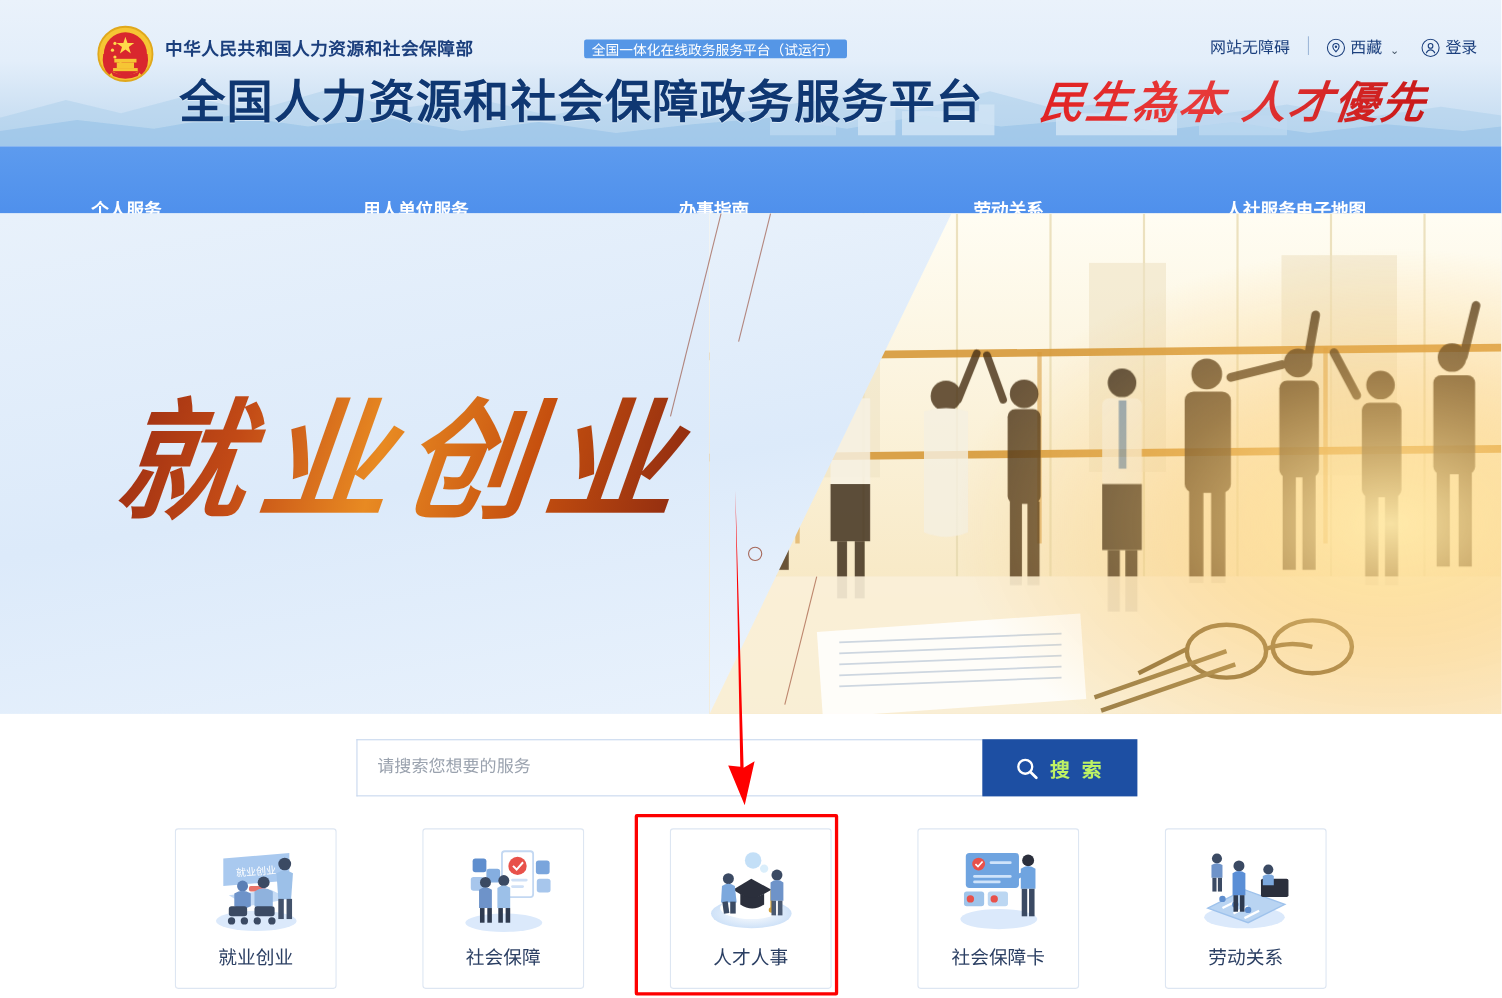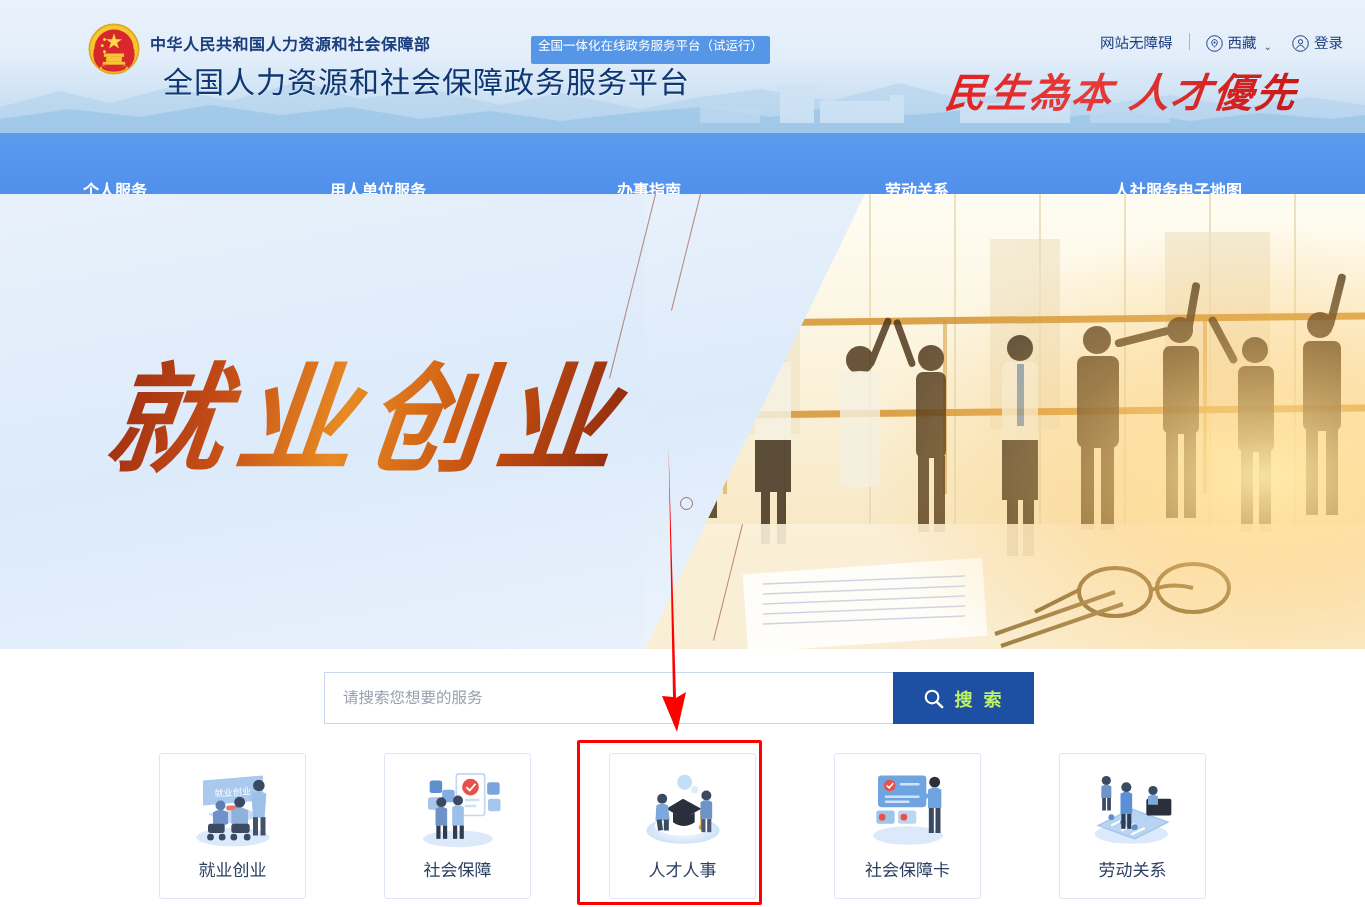--- a/index.html
+++ b/index.html
@@ -28,26 +28,26 @@
     width: 56px; height: 56px;
   }
   .hdr-ministry {
     position: absolute; left: 150px; top: 31px;
     font-size: 16px; font-weight: bold; color: #1b3f7d;
     letter-spacing: .5px; white-space: nowrap;
   }
   .hdr-badge {
     position: absolute; left: 531px; top: 36px;
     background: #5596e6; color: #ffffff;
-    font-size: 12.5px; line-height: 20px; height: 28px;
+    font-size: 12.5px; line-height: 20px; height: 17px;
     padding: 0 7px; border-radius: 2px; white-space: nowrap;
   }
   .hdr-title {
     position: absolute; left: 163px; top: 58px;
-    font-size: 30px; font-weight: normal; color: #0f3772;
+    font-size: 42px; font-weight: bold; color: #0f3772;
     letter-spacing: 1px; white-space: nowrap;
     text-shadow: 0 1px 0 rgba(255,255,255,.5);
   }
   .hdr-calligraphy {
     position: absolute; left: 946px; top: 61px;
     font-size: 40px; font-weight: bold; white-space: nowrap;
     font-family: "DejaVu Serif", "Liberation Serif", serif;
     font-style: italic;
     color: #d42222;
     background: linear-gradient(100deg,#e02020 0%,#e83a3a 40%,#c81818 100%);

